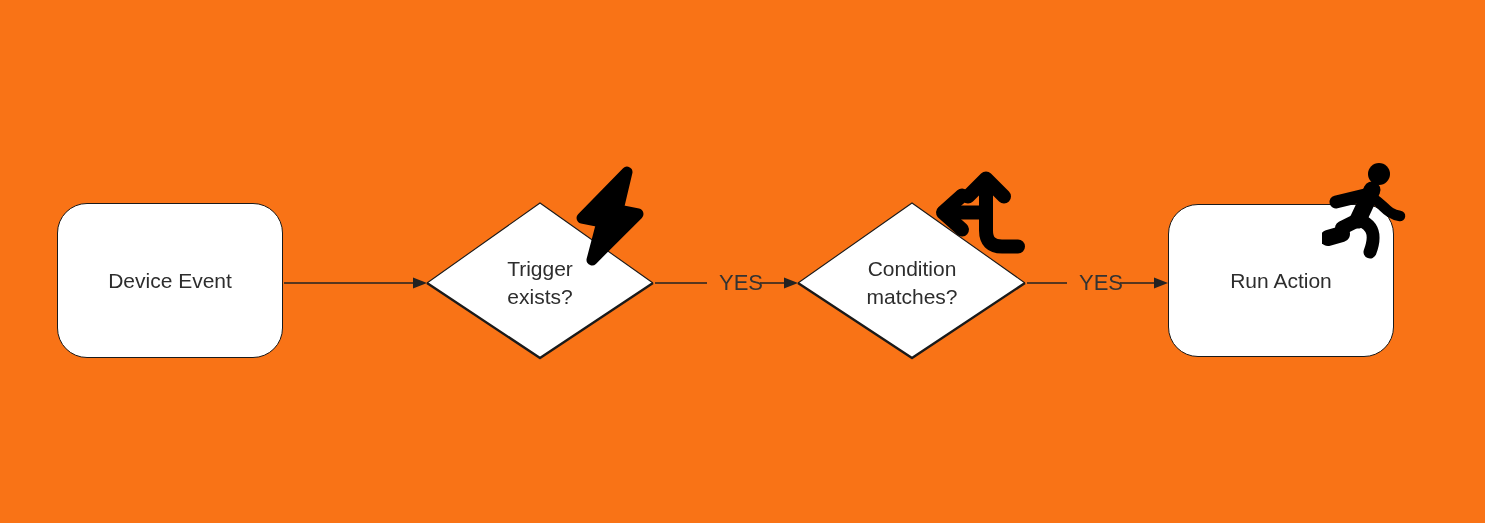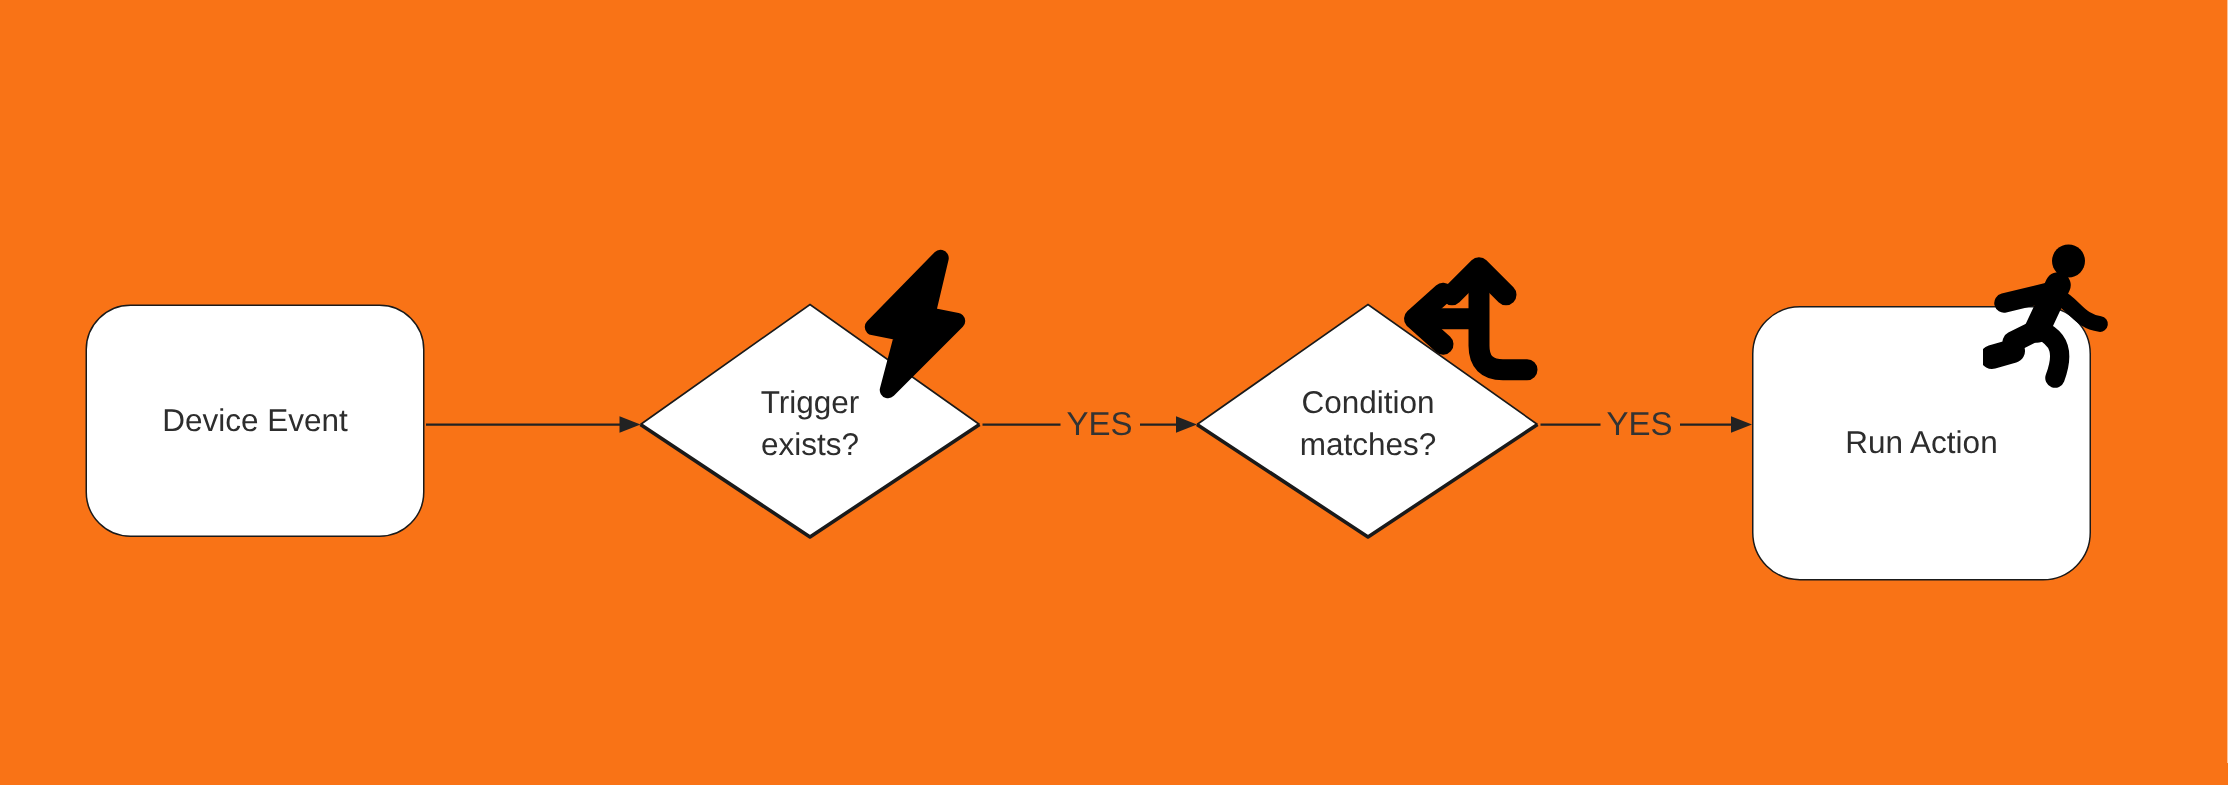--- a/index.html
+++ b/index.html
@@ -33,21 +33,21 @@
     position: absolute;
     width: 124px;
     text-align: center;
     color: #2d2d2d;
     font-size: 21px;
     line-height: 28px;
   }
   .edge-label {
     position: absolute;
     width: 60px;
-    text-align: center;
+    text-align: right;
     color: #333333;
     font-size: 22px;
   }
   .icon { position: absolute; }
   .icon .stroke-part { stroke: #000000; fill: none; stroke-linecap: round; stroke-linejoin: round; }
   .icon .fill-part { fill: #000000; stroke: none; }
   .icon .bolt { fill: #000000; stroke: #000000; stroke-width: 11; stroke-linejoin: round; }
 </style>
 </head>
 <body>
@@ -83,21 +83,21 @@
       <polygon class="diamond-fill" points="798,283 912,203 1025,283 912,358"></polygon>
       <path class="diamond-edge-thin" d="M798,283 L912,203 L1025,283"></path>
       <path class="diamond-edge-thick" d="M798,283 L912,358 L1025,283"></path>
     </g>
   </svg>
 
   <div class="node-box" style="left:57px; top:203px; width:226px; height:155px;">
     <span>Device Event</span>
   </div>
 
-  <div class="node-box" style="left:1168px; top:204px; width:226px; height:183px;border-radius:32px;">
+  <div class="node-box" style="left:1168px; top:204px; width:226px; height:153px;">
     <span>Run Action</span>
   </div>
 
   <div class="diamond-label" style="left:850px; top:255px;">Condition matches?</div>
   <div class="diamond-label" style="left:478px; top:255px;">Trigger exists?</div>
 
   <div class="edge-label" style="left:703px; top:270px;">YES</div>
   <div class="edge-label" style="left:1063px; top:270px;">YES</div>
 
   <svg class="icon" style="left:568px; top:164px;" width="84" height="104" viewBox="0 0 84 104">

